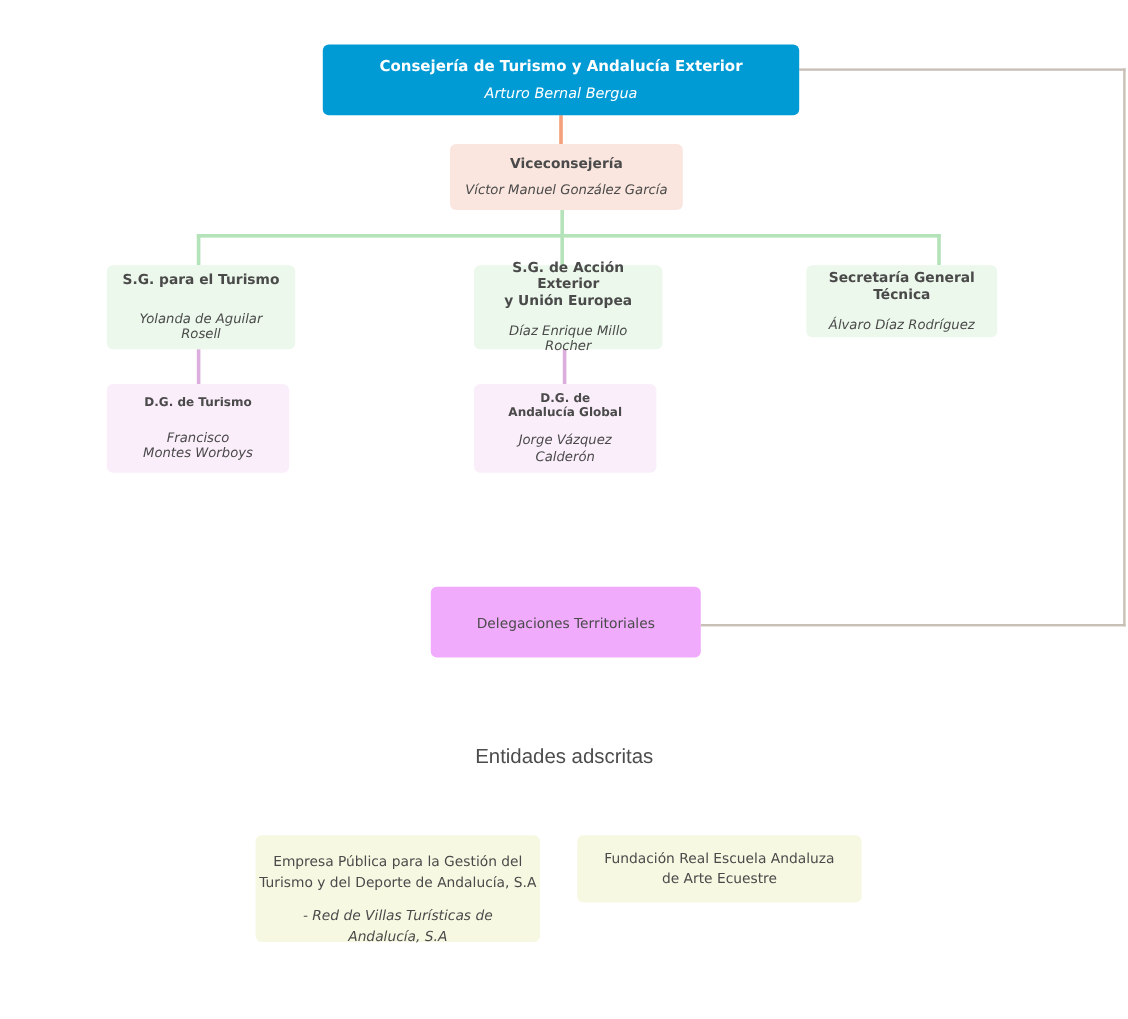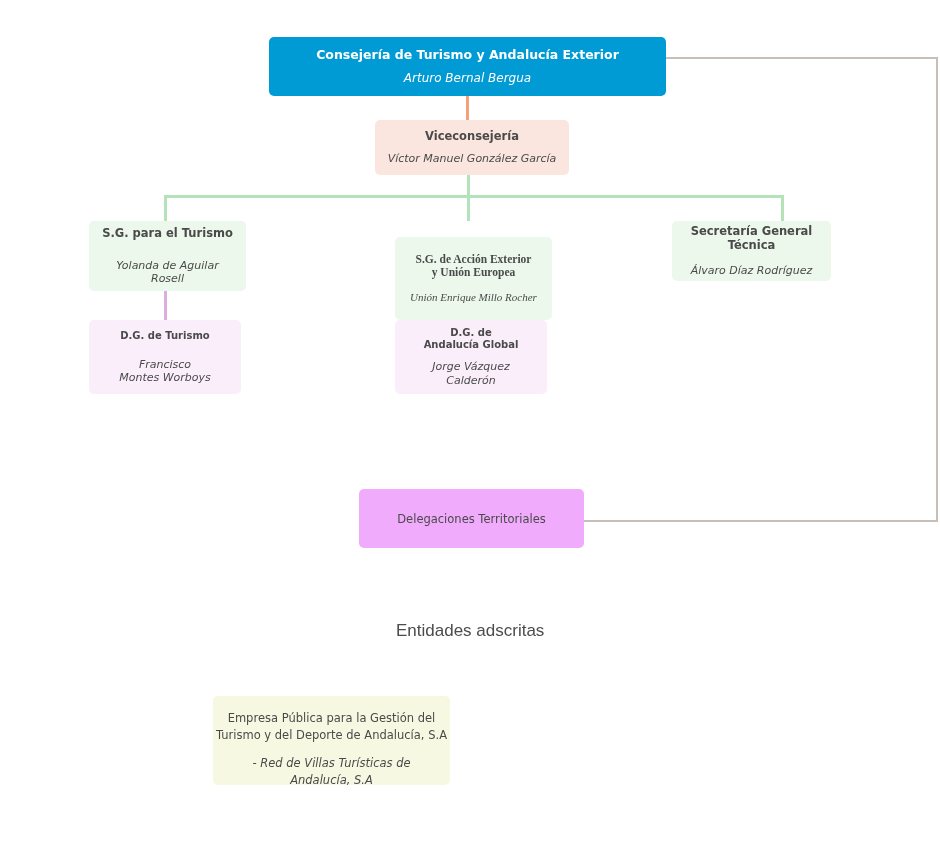--- a/index.html
+++ b/index.html
@@ -152,24 +152,24 @@
   <div class="node vice" style="left:375px; top:120px; width:194px; height:55px;">
     <div class="title">Viceconsejería</div>
     <div class="person">Víctor Manuel González García</div>
   </div>
 
   <div class="node sg" style="left:89px; top:221px; width:157px; height:70px;">
     <div class="title">S.G. para el Turismo</div>
     <div class="person">Yolanda de Aguilar Rosell</div>
   </div>
 
-  <div class="node sg" style="left:395px; top:237px; width:157px; height:83px;font-family:Liberation Serif, serif;">
+  <div class="node sg" style="left:395px; top:221px; width:157px; height:70px;">
     <div class="title multiline" style="white-space:pre-line; margin-bottom:11px;">S.G. de Acción Exterior
 y Unión Europea</div>
-    <div class="person">Unión Enrique Millo Rocher</div>
+    <div class="person">Díaz Enrique Millo Rocher</div>
   </div>
 
   <div class="node sg" style="left:672px; top:221px; width:159px; height:60px;">
     <div class="title multiline" style="white-space:pre-line; margin-bottom:11px;">Secretaría General
 Técnica</div>
     <div class="person">Álvaro Díaz Rodríguez</div>
   </div>
 
   <div class="node dg" style="left:89px; top:320px; width:152px; height:74px;">
     <div class="title" style="white-space:pre-line;">D.G. de Turismo</div>
@@ -190,14 +190,18 @@
 
   <div class="section-heading" style="left:396px; top:621px;">Entidades adscritas</div>
 
   <div class="node entity" style="left:213px; top:696px; width:237px; height:89px;">
     <div class="ent-main" style="white-space:pre-line;">Empresa Pública para la Gestión del
 Turismo y del Deporte de Andalucía, S.A</div>
     <div class="ent-sub">- Red de Villas Turísticas de
    Andalucía, S.A</div>
   </div>
 
+  <div class="node entity centered" style="left:481px; top:696px; width:237px; height:56px;">
+    <div class="ent-main" style="white-space:pre-line; text-align:center;">Fundación Real Escuela Andaluza
+de Arte Ecuestre</div>
+  </div>
 
 </div>
 
 </body></html>

